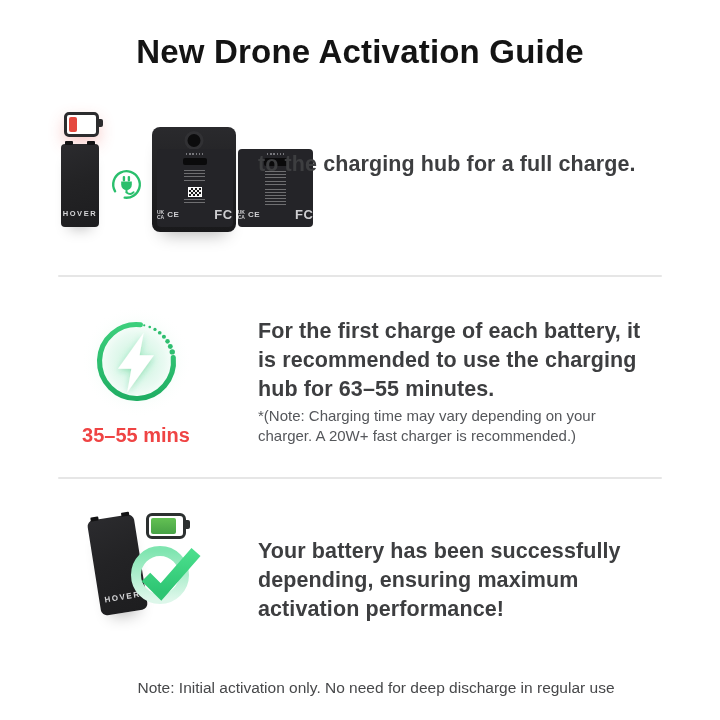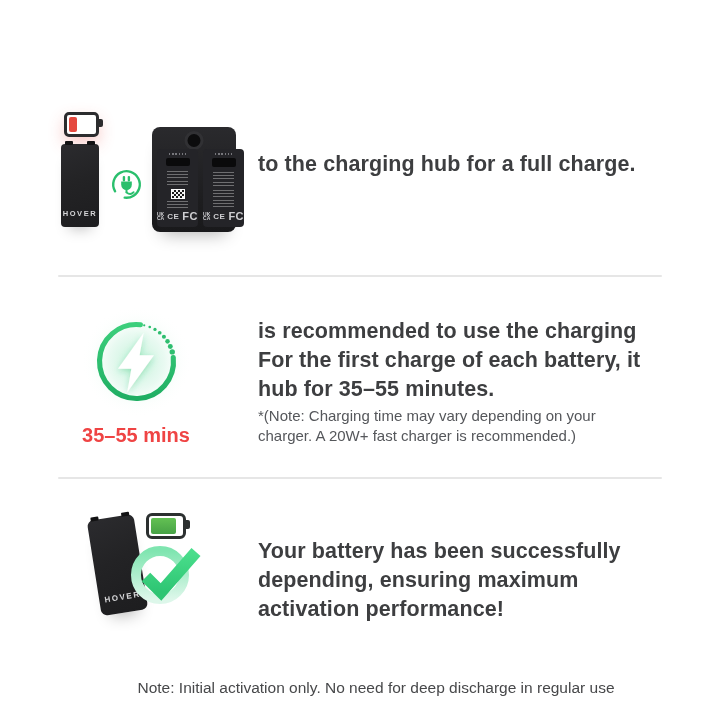--- a/index.html
+++ b/index.html
@@ -59,39 +59,40 @@
   .hub .conn{width:24px;height:11px;background:#0a0a0b;border-radius:2px;margin-bottom:5px;}
   .hub .fp{width:21px;background:repeating-linear-gradient(to bottom,rgba(255,255,255,.34) 0 1px,transparent 1px 3.2px);}
   .hub .fp.a{height:20px;margin-bottom:3px;}
   .hub .fp.b{height:10px;margin-bottom:2px;}
   .hub .qr{width:12px;height:12px;background:#f2f2f2;margin:1px 0 2px 0;
            background-image:repeating-conic-gradient(#1a1a1a 0 25%,transparent 0 50%);
            background-size:4px 4px;border:1px solid #fff;}
   .hub .certs{margin-top:auto;margin-bottom:5px;color:#cfcfd2;display:flex;align-items:center;gap:3px;}
   .hub .ukca{font-size:5px;line-height:4.5px;font-weight:700;text-align:center;}
   .hub .ce{font-size:8px;font-weight:700;letter-spacing:.5px;}
-  .hub .fcc{font-size:11px;font-weight:800;letter-spacing:.5px;}
+  .hub .fcc{font-size:13px;font-weight:800;letter-spacing:.5px;margin-left:32px;}
 
   
   .plugwrap{left:110px;top:168px;width:33px;height:33px;}
   .ringwrap{left:80px;top:305px;width:113px;height:113px;}
   .checkwrap{left:129px;top:540px;width:78px;height:66px;}
   .durwrap{left:66px;top:424px;width:140px;}
 
   
   .t1{left:258px;top:150px;width:414px;}
   .t2{left:258px;top:317px;width:414px;}
   .t2n{left:258px;top:406px;width:414px;}
   .t3{left:258px;top:537px;width:414px;}
 </style>
 </head>
 <body>
 
 <div id="canvas">
 
+  <div class="abs title">New Drone Activation Guide</div>
 
   <div class="abs lowbat">
     <div class="fill"></div>
     <div class="nub"></div>
   </div>
 
   <div class="abs bat bat1">
     <div class="tab l"></div>
     <div class="tab r"></div>
     <div class="brand">HOVER</div>
@@ -177,23 +178,23 @@
       <circle cx="85.2" cy="35.4" r="2.2" fill="#2ebe6f"></circle>
       <circle cx="87.9" cy="40.4" r="2.4" fill="#2ebe6f"></circle>
       <circle cx="89.8" cy="45.7" r="2.6" fill="#2ebe6f"></circle>
       <path d="M 62 27 L 37 62 L 50 62 L 46 85 L 72 49 L 58 49 Z" fill="#ffffff" filter="url(#ds)"></path>
     </svg>
   </div>
 
   <div class="abs durwrap duration">35–55 mins</div>
 
   <div class="abs t2 heading">
+    <div>For the first charge of each battery, it</div>
     <div>is recommended to use the charging</div>
-    <div>For the first charge of each battery, it</div>
-    <div>hub for 35–55 minutes.</div>
+    <div>hub for 63–55 minutes.</div>
   </div>
 
   <div class="abs t2n smallnote">
     <div>*(Note: Charging time may vary depending on your</div>
     <div>charger. A 20W+ fast charger is recommended.)</div>
   </div>
 
   <div class="abs divider" style="top:477px;"></div>
 
   <div class="abs bat bat3">

